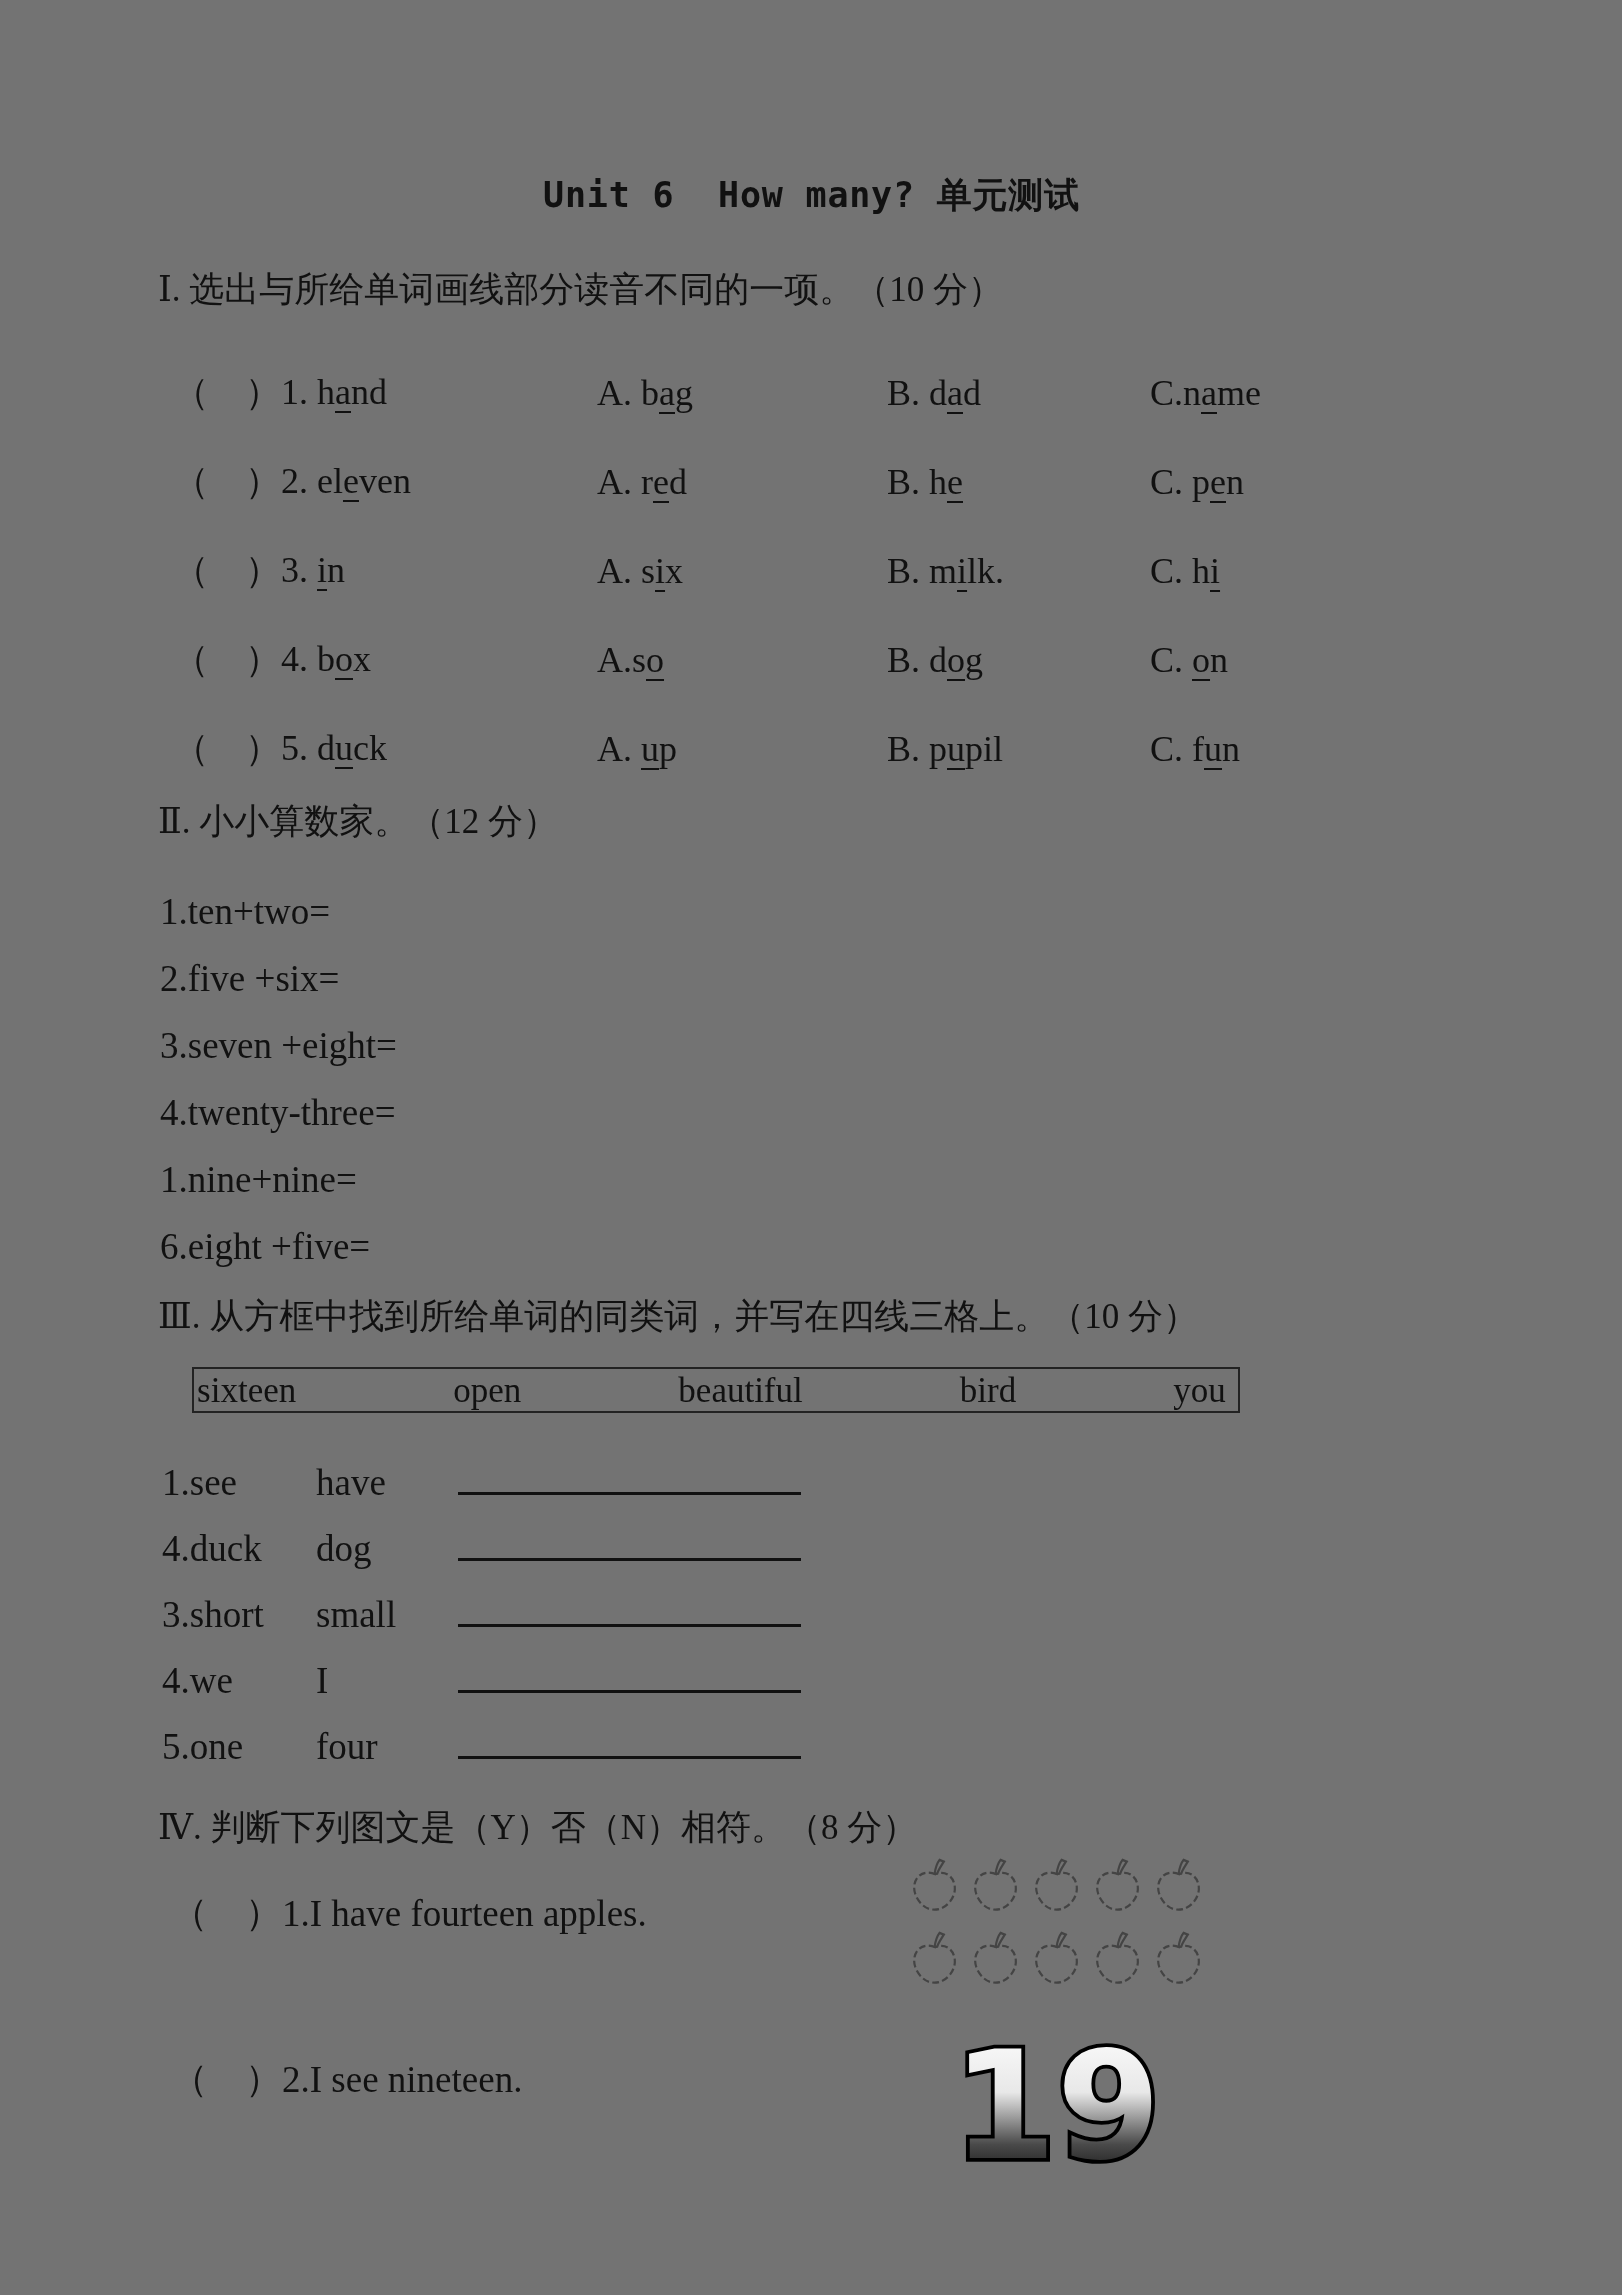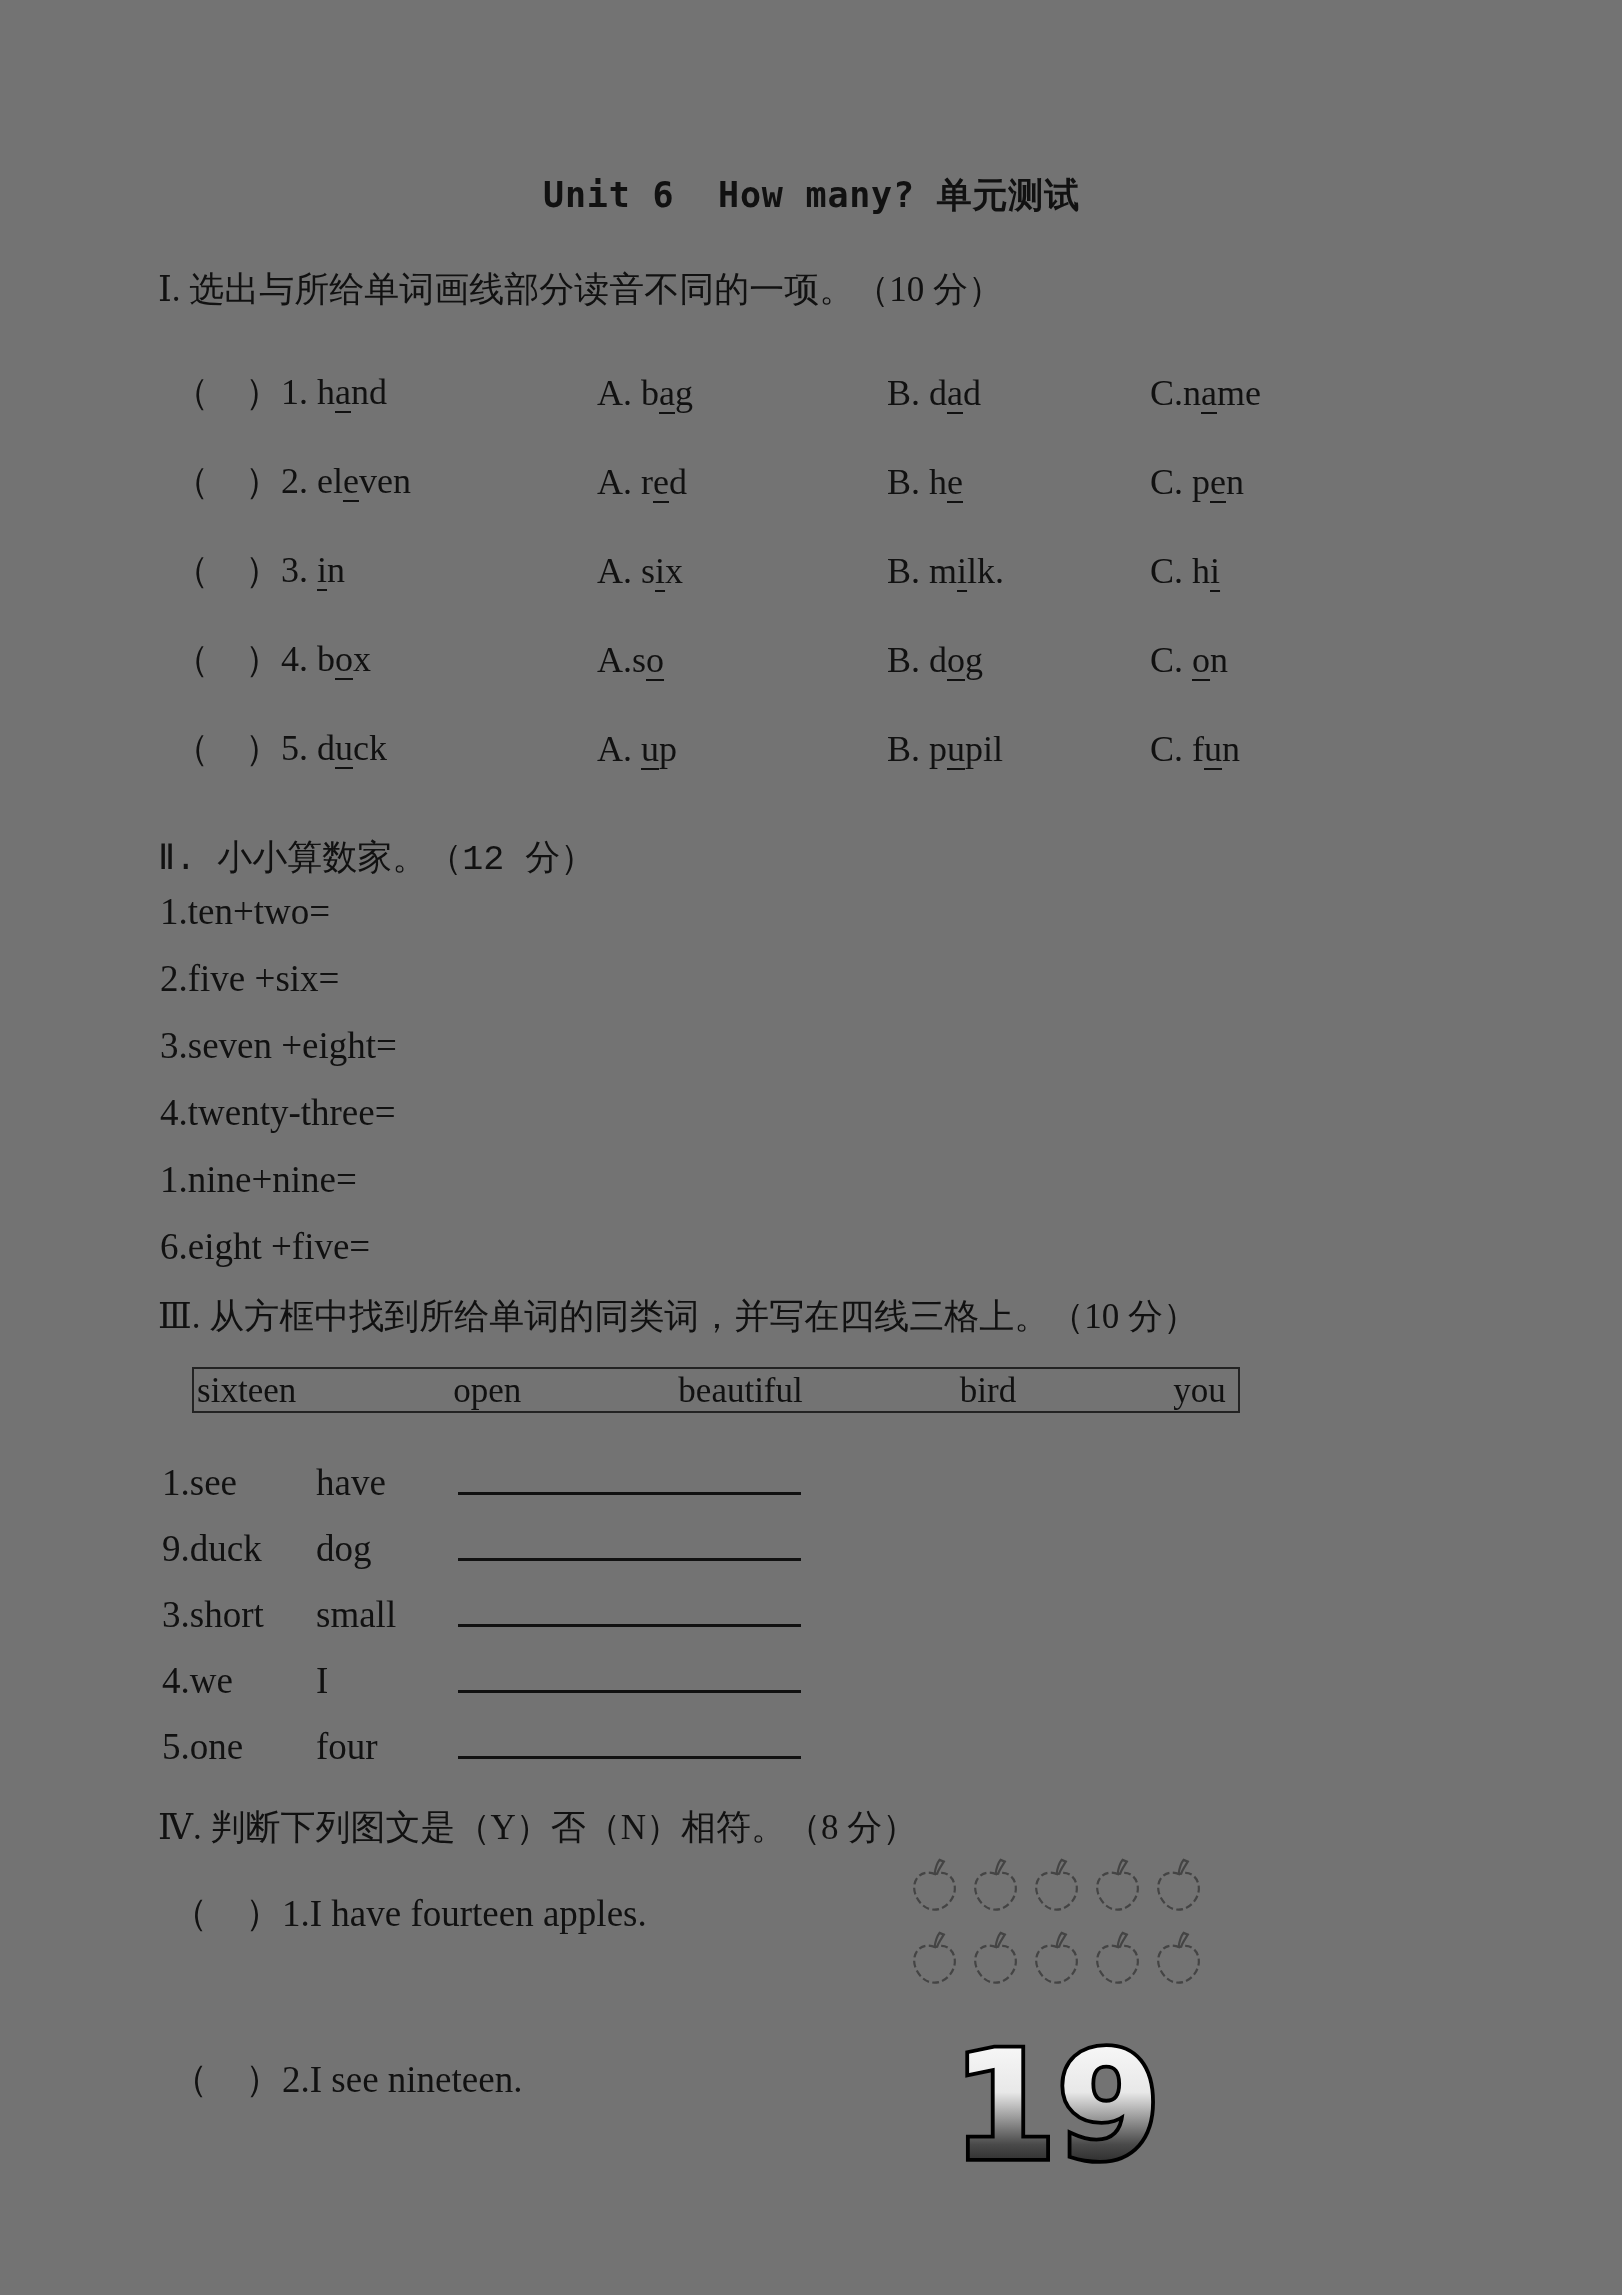--- a/index.html
+++ b/index.html
@@ -9,21 +9,21 @@
   }
   .title{
     position:absolute;top:172px;left:0;width:100%;text-align:center;margin:0;
     font-family:"DejaVu Sans Mono","Liberation Mono",monospace;font-weight:600;
     font-size:35px;letter-spacing:0.8px;white-space:pre;
   }
   .heading{
     position:absolute;left:158px;margin:0;font-weight:400;font-size:35px;white-space:pre;
   }
   #h-phonics{top:266px;}
-  #h-math{top:834px;font-family:Liberation Mono, monospace;}
+  #h-math{top:798px;}
   #h-match{top:1293px;}
   #h-judge{top:1804px;}
 
   
   .phonics-rows{position:absolute;left:173px;top:348px;width:1293px;}
   .p-row{display:grid;grid-template-columns:400px 266px 239px auto;align-items:center;height:89px;font-size:36px;gap:24px;}
   .paren{white-space:pre;}
   .u{text-decoration:underline;text-underline-offset:7px;text-decoration-thickness:2.3px;}
 
   
@@ -113,21 +113,21 @@
       <span>bird</span>
       <span>you</span>
     </div>
   <div class="match-rows" id="match-rows">
       <div class="m-row">
         <span class="m-a">1.see</span>
         <span class="m-b">have</span>
         <span class="blank"></span>
       </div>
       <div class="m-row">
-        <span class="m-a">9.duck</span>
+        <span class="m-a">4.duck</span>
         <span class="m-b">dog</span>
         <span class="blank"></span>
       </div>
       <div class="m-row">
         <span class="m-a">3.short</span>
         <span class="m-b">small</span>
         <span class="blank"></span>
       </div>
       <div class="m-row">
         <span class="m-a">4.we</span>

